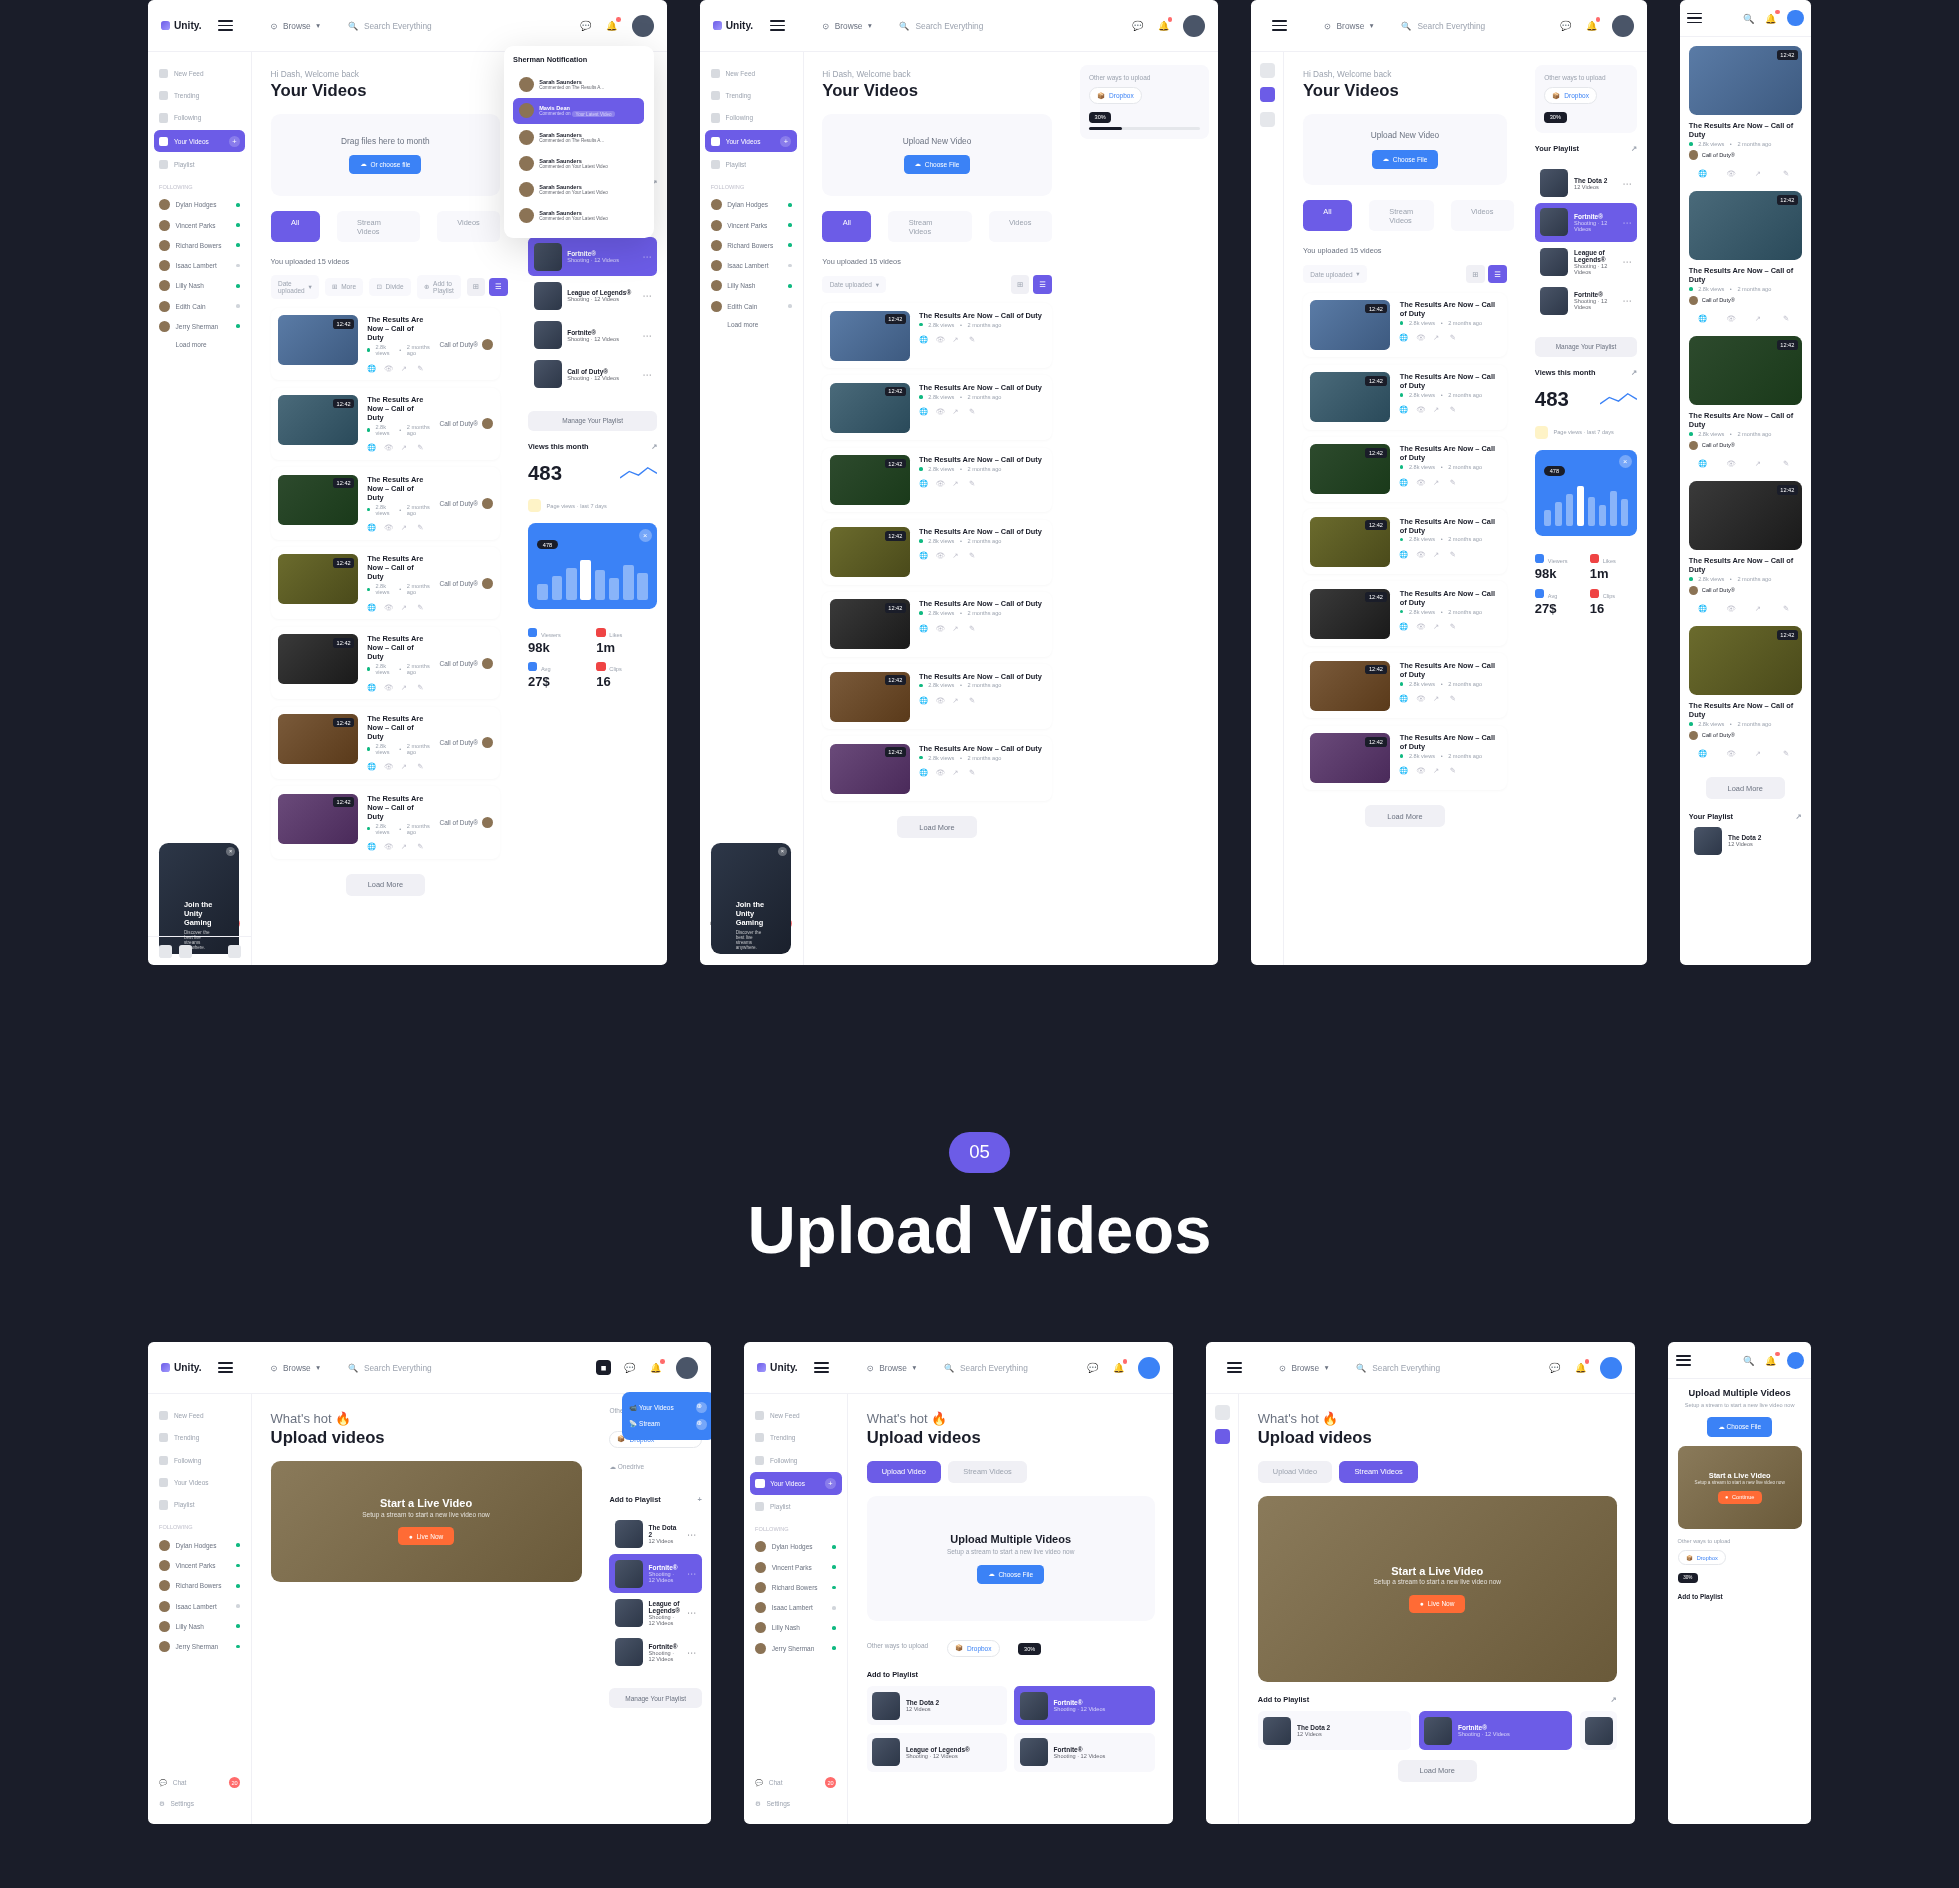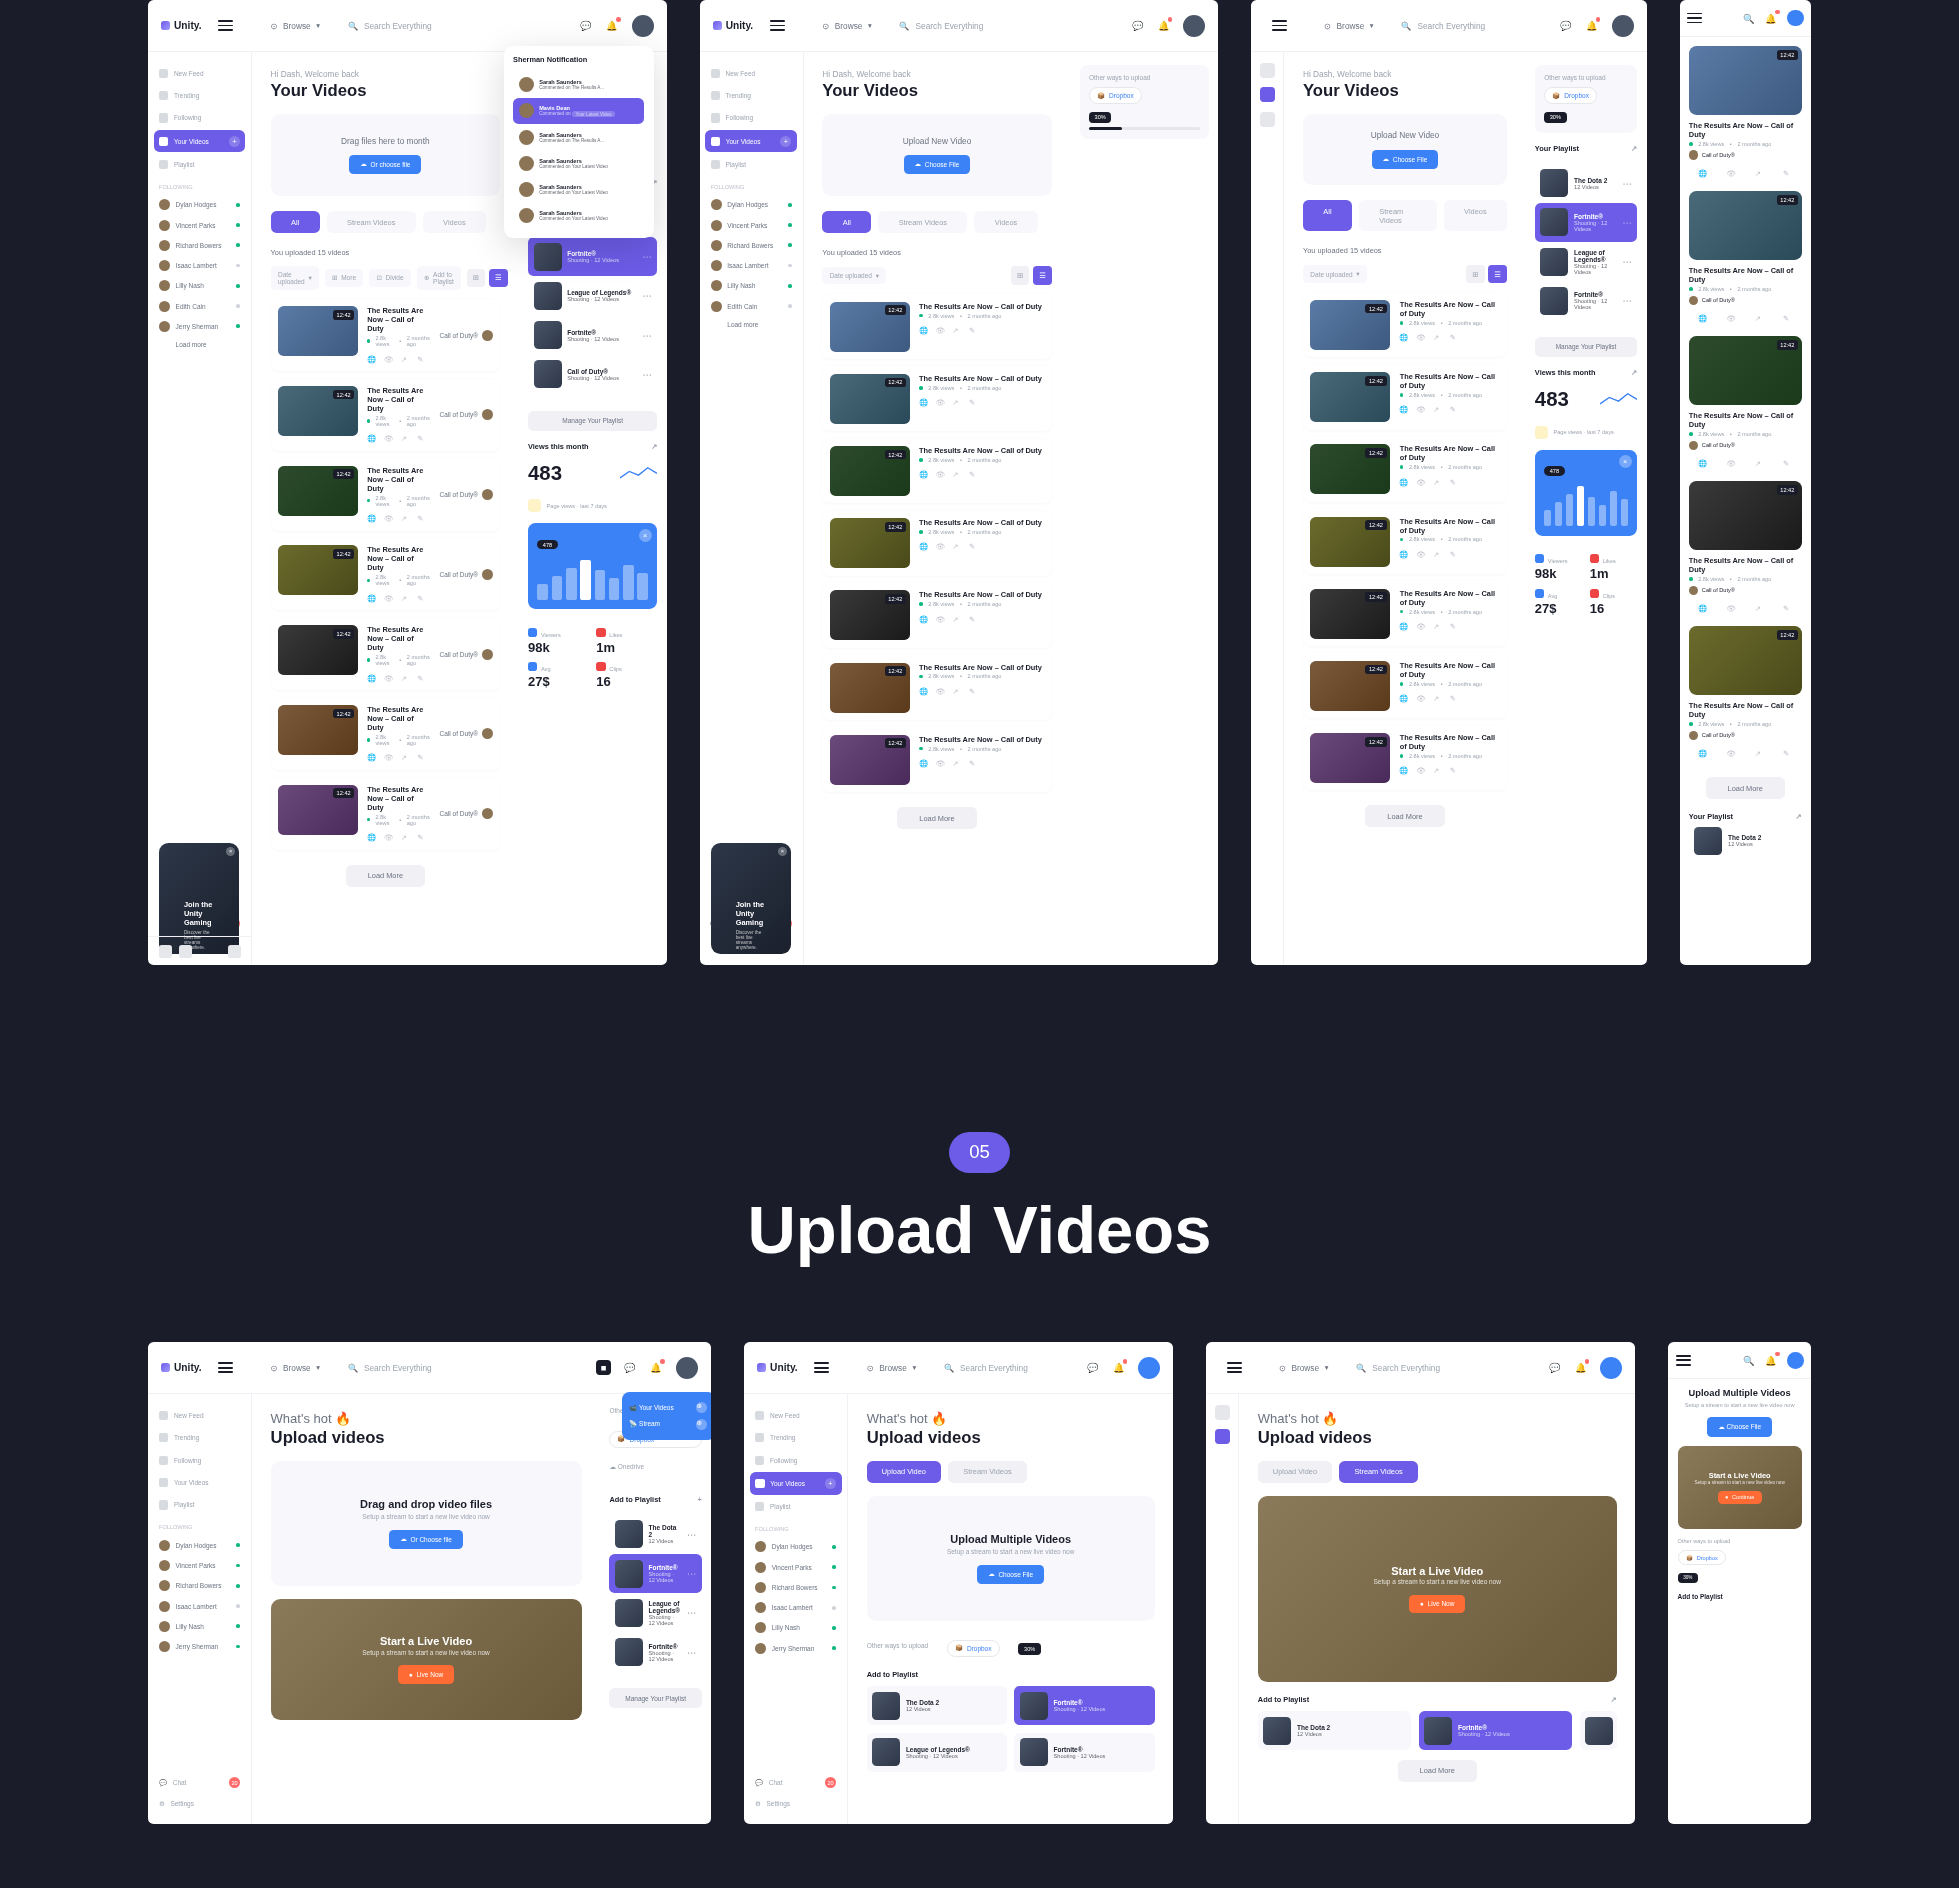--- a/index.html
+++ b/index.html
@@ -47,21 +47,21 @@
 
 .main{flex:1;padding:16.7px 18.6px;overflow:hidden}
 .greeting{font-size:8.3px;color:#9ca3af}
 .h1{font-size:16.7px;font-weight:800;color:#1a1d29;margin-top:1.9px}
 
 
 .upzone{background:#f8f8fc;border-radius:9.3px;padding:22px;text-align:center;margin-top:13px}
 .upzone-t{font-size:8.3px;color:#6b7280}
 .up-btn{display:inline-flex;align-items:center;gap:3.7px;background:#3b82f6;color:#fff;font-size:6.5px;padding:5.6px 11px;border-radius:4.6px;margin-top:9.3px}
 
-.tabs{display:flex;gap:7px;margin-top:15px}
+.tabs{display:flex;gap:17px;margin-top:15px}
 .tab{font-size:7.4px;padding:6.5px 20.4px;border-radius:5.6px;color:#9ca3af;background:#f8f8fc}
 .tab.active{background:#6c5ce7;color:#fff}
 
 .count{font-size:7.4px;color:#6b7280;margin-top:15px}
 
 .filters{display:flex;gap:5.6px;margin-top:9.3px;align-items:center}
 .filter{display:flex;align-items:center;gap:3.7px;font-size:6.5px;color:#9ca3af;padding:4.6px 7.4px;background:#f8f8fc;border-radius:4.6px}
 .view-btns{margin-left:auto;display:flex;gap:3.7px}
 .vb{width:18.6px;height:18.6px;border-radius:3.7px;background:#f0f0f5;display:flex;align-items:center;justify-content:center;font-size:7.4px;color:#9ca3af}
 .vb.active{background:#6c5ce7;color:#fff}
@@ -1423,25 +1423,20 @@
               </div>
         <div class="sb-chat">
                 <span>⚙</span>
                 <span>Settings</span>
               </div>
       </div>
     </div>
     <div class="main">
       <div class="hot">What's hot 🔥</div>
       <div class="h1">Upload videos</div>
-      <div class="dropzone">
-        <div class="drop-t">Drag and drop video files</div>
-        <div class="drop-s">Setup a stream to start a new live video now</div>
-        <div class="up-btn">☁ <span>Or Choose file</span></div>
-      </div>
       <div class="live-banner thumb-g1">
         <div class="live-t">Start a Live Video</div>
         <div class="live-s">Setup a stream to start a new live video now</div>
         <div class="live-btn">● <span>Live Now</span></div>
       </div>
     </div>
     <div class="rcol" style="width:111px">
       <div class="rbox-t">Other ways to upload</div>
       <div class="rpill">📦 <span>Dropbox</span></div>
       <div style="font-size:6.5px;color:#9ca3af;margin-top:3.7px">☁ <span>Onedrive</span></div>

